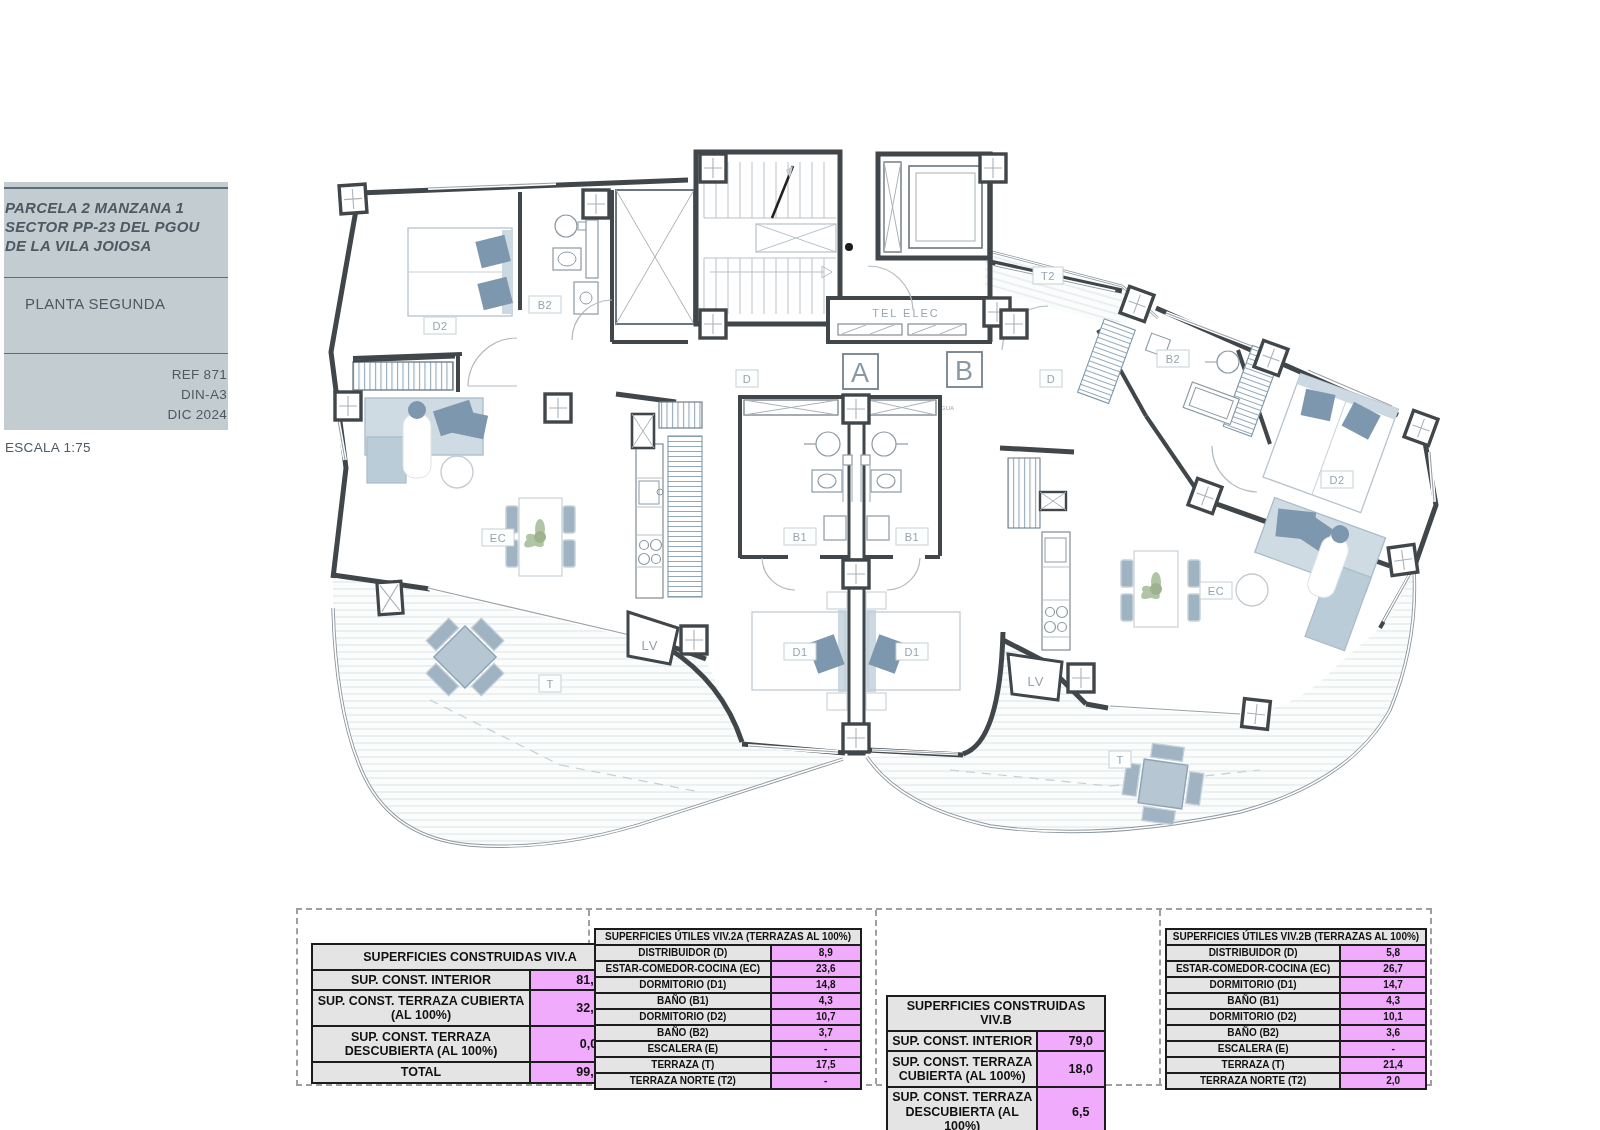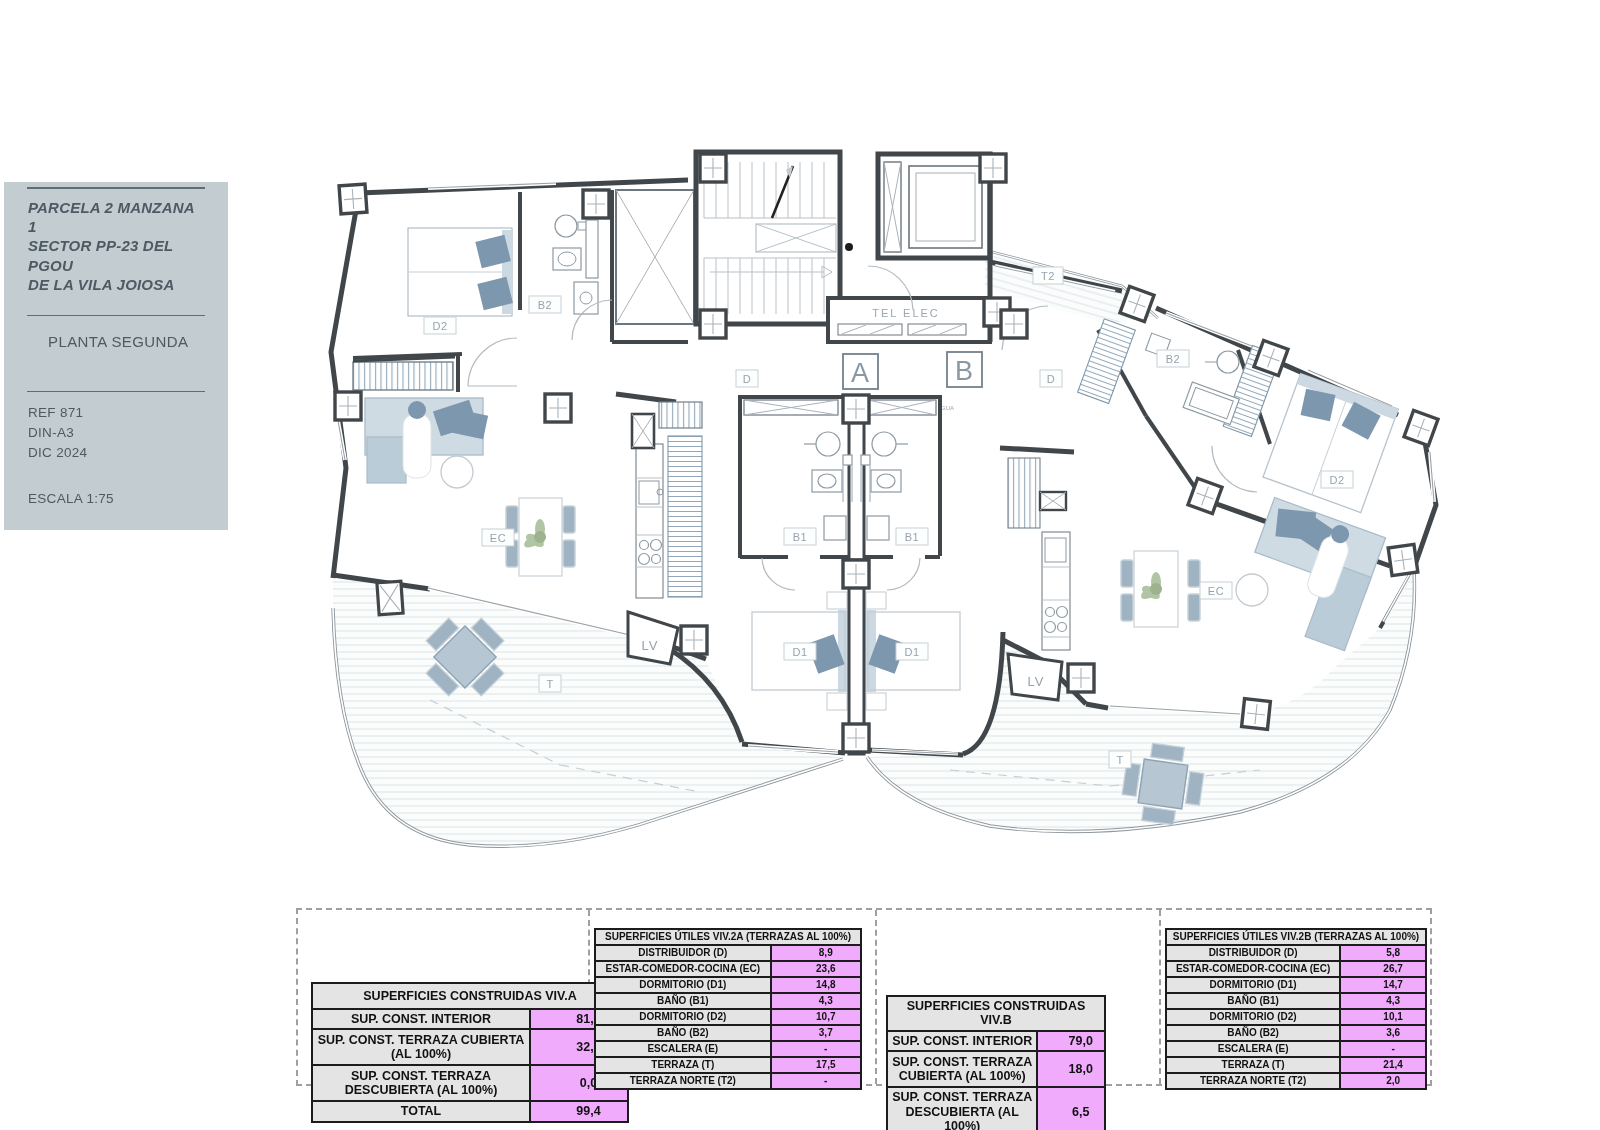--- a/index.html
+++ b/index.html
@@ -1,26 +1,26 @@
 <!DOCTYPE html>
 <html><head>
 <meta charset="utf-8">
 <style>
   html,body{margin:0;padding:0;background:#ffffff;}
   .stage{position:relative;width:1600px;height:1130px;background:#ffffff;overflow:hidden;
          font-family:"Liberation Sans", sans-serif;}
   
-  .titleblock{position:absolute;left:4px;top:182px;width:224px;height:348px;
-              background:#c3ccd1;color:#4d5a63;box-sizing:border-box;padding:0 24px;}
+  .titleblock{position:absolute;left:4px;top:182px;width:224px;height:248px;
+              background:#c3ccd1;color:#4d5a63;box-sizing:border-box;padding:0 1px;}
   .tb-rule{border-top:2px solid #5f6e76;margin:0 -1px;}
   .tb-rule.thin{border-top-width:1.5px;}
   .tb-project{font-size:15px;font-weight:bold;font-style:italic;line-height:1.28;margin-top:9px;letter-spacing:.2px;}
   .tb-floor{font-size:15px;margin-top:17px;letter-spacing:.4px;margin-left:20px;}
-  .tb-meta{font-size:13.5px;line-height:1.5;margin-top:11px;letter-spacing:.3px;}
-  .tb-scale{font-size:13.5px;margin-top:27px;letter-spacing:.3px;}
+  .tb-meta{font-size:13.5px;line-height:1.5;margin-top:11px;letter-spacing:.3px;text-align:right;}
+  .tb-scale{font-size:13.5px;margin-top:15px;letter-spacing:.3px;}
   .tb-sp1{margin-top:5px;}
   .tb-sp2{margin-top:21px;}
   .tb-sp3{margin-top:41px;}
   
   svg text{font-family:"Liberation Sans", sans-serif;}
   .roomlbl{fill:#96a3ad;font-size:11px;letter-spacing:.5px;}
   .roomlbl-box{fill:#fdfefe;stroke:#c8d0d5;stroke-width:1;}
   .unitlbl{fill:#8a98a2;font-size:27px;}
   .unitlbl-box{fill:#ffffff;stroke:#74818b;stroke-width:1.8;}
   .tinylbl{fill:#9aa7b0;font-size:11px;letter-spacing:2px;}
@@ -440,21 +440,21 @@
       <text class="unitlbl" x="964" y="380">B</text>
     </g>
   </svg>
 
   <div class="tables-frame">
     <div class="tables-div" style="left:290px"></div>
     <div class="tables-div" style="left:577px"></div>
     <div class="tables-div" style="left:861px"></div>
   </div>
 
-  <table class="areatable t-con" style="left:311px;top:982px;width:318px">
+  <table class="areatable t-con" style="left:311px;top:943px;width:318px">
     <tbody>
         <tr class="hdr">
           <td class="lab" colspan="2">SUPERFICIES CONSTRUIDAS VIV.A</td>
         </tr>
     <tr>
           <td class="lab" style="width:69%">SUP. CONST. INTERIOR</td>
         <td class="val">81,1</td>
         </tr>
     <tr class="tall">
           <td class="lab">SUP. CONST. TERRAZA CUBIERTA (AL 100%)</td>

